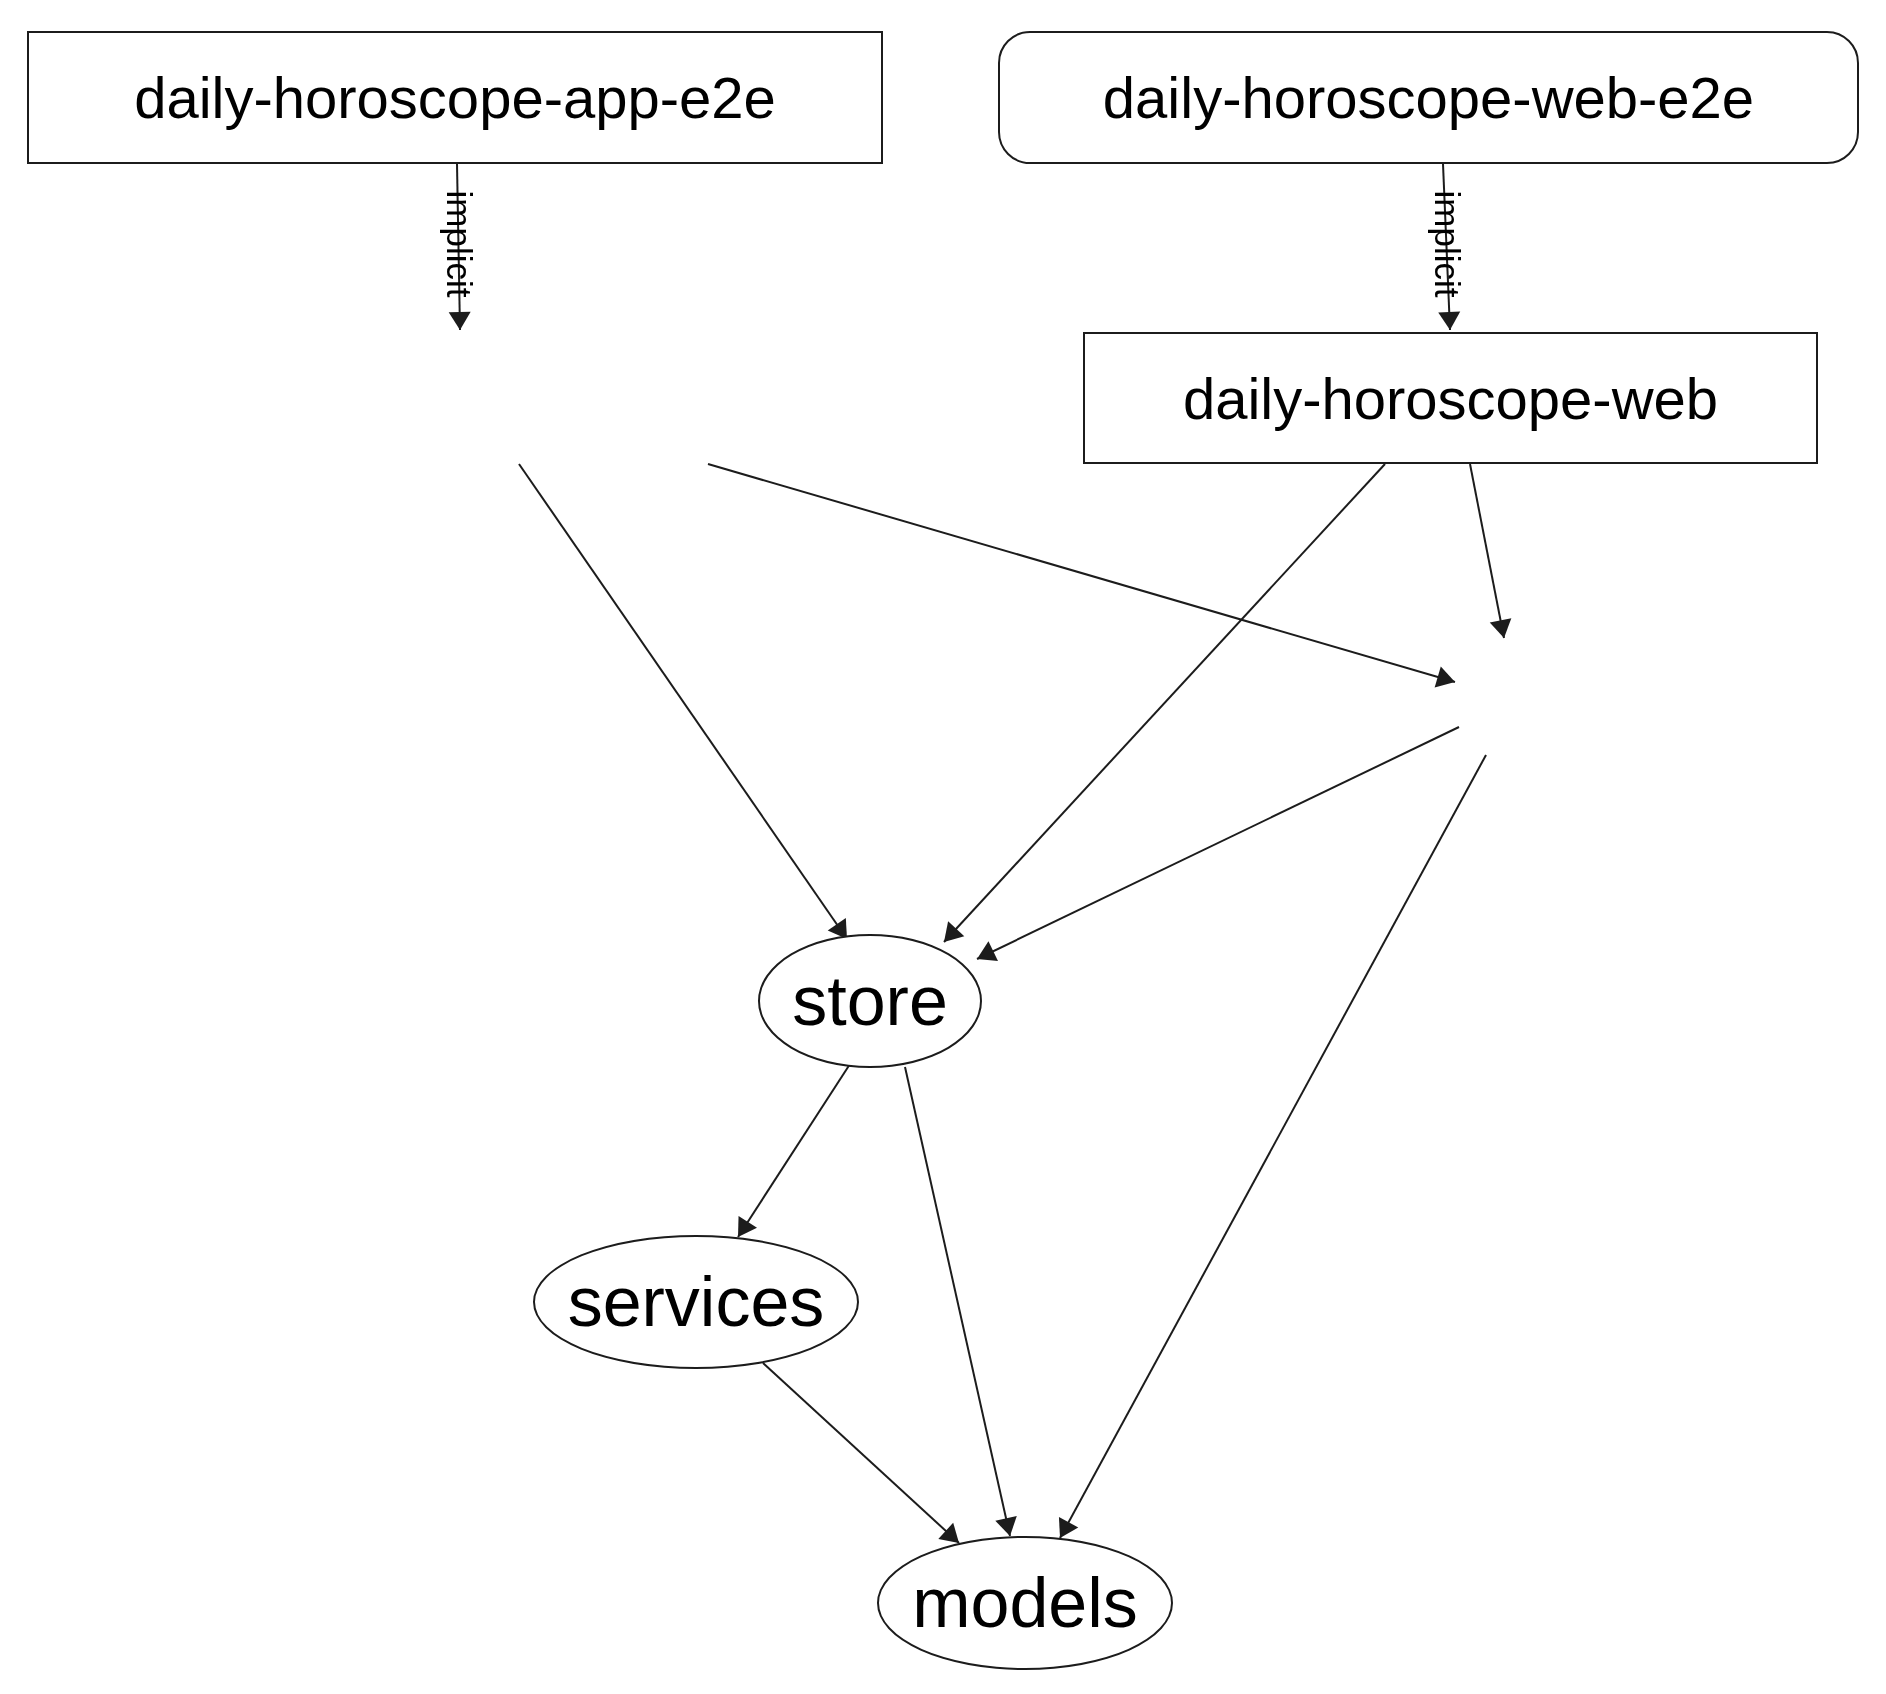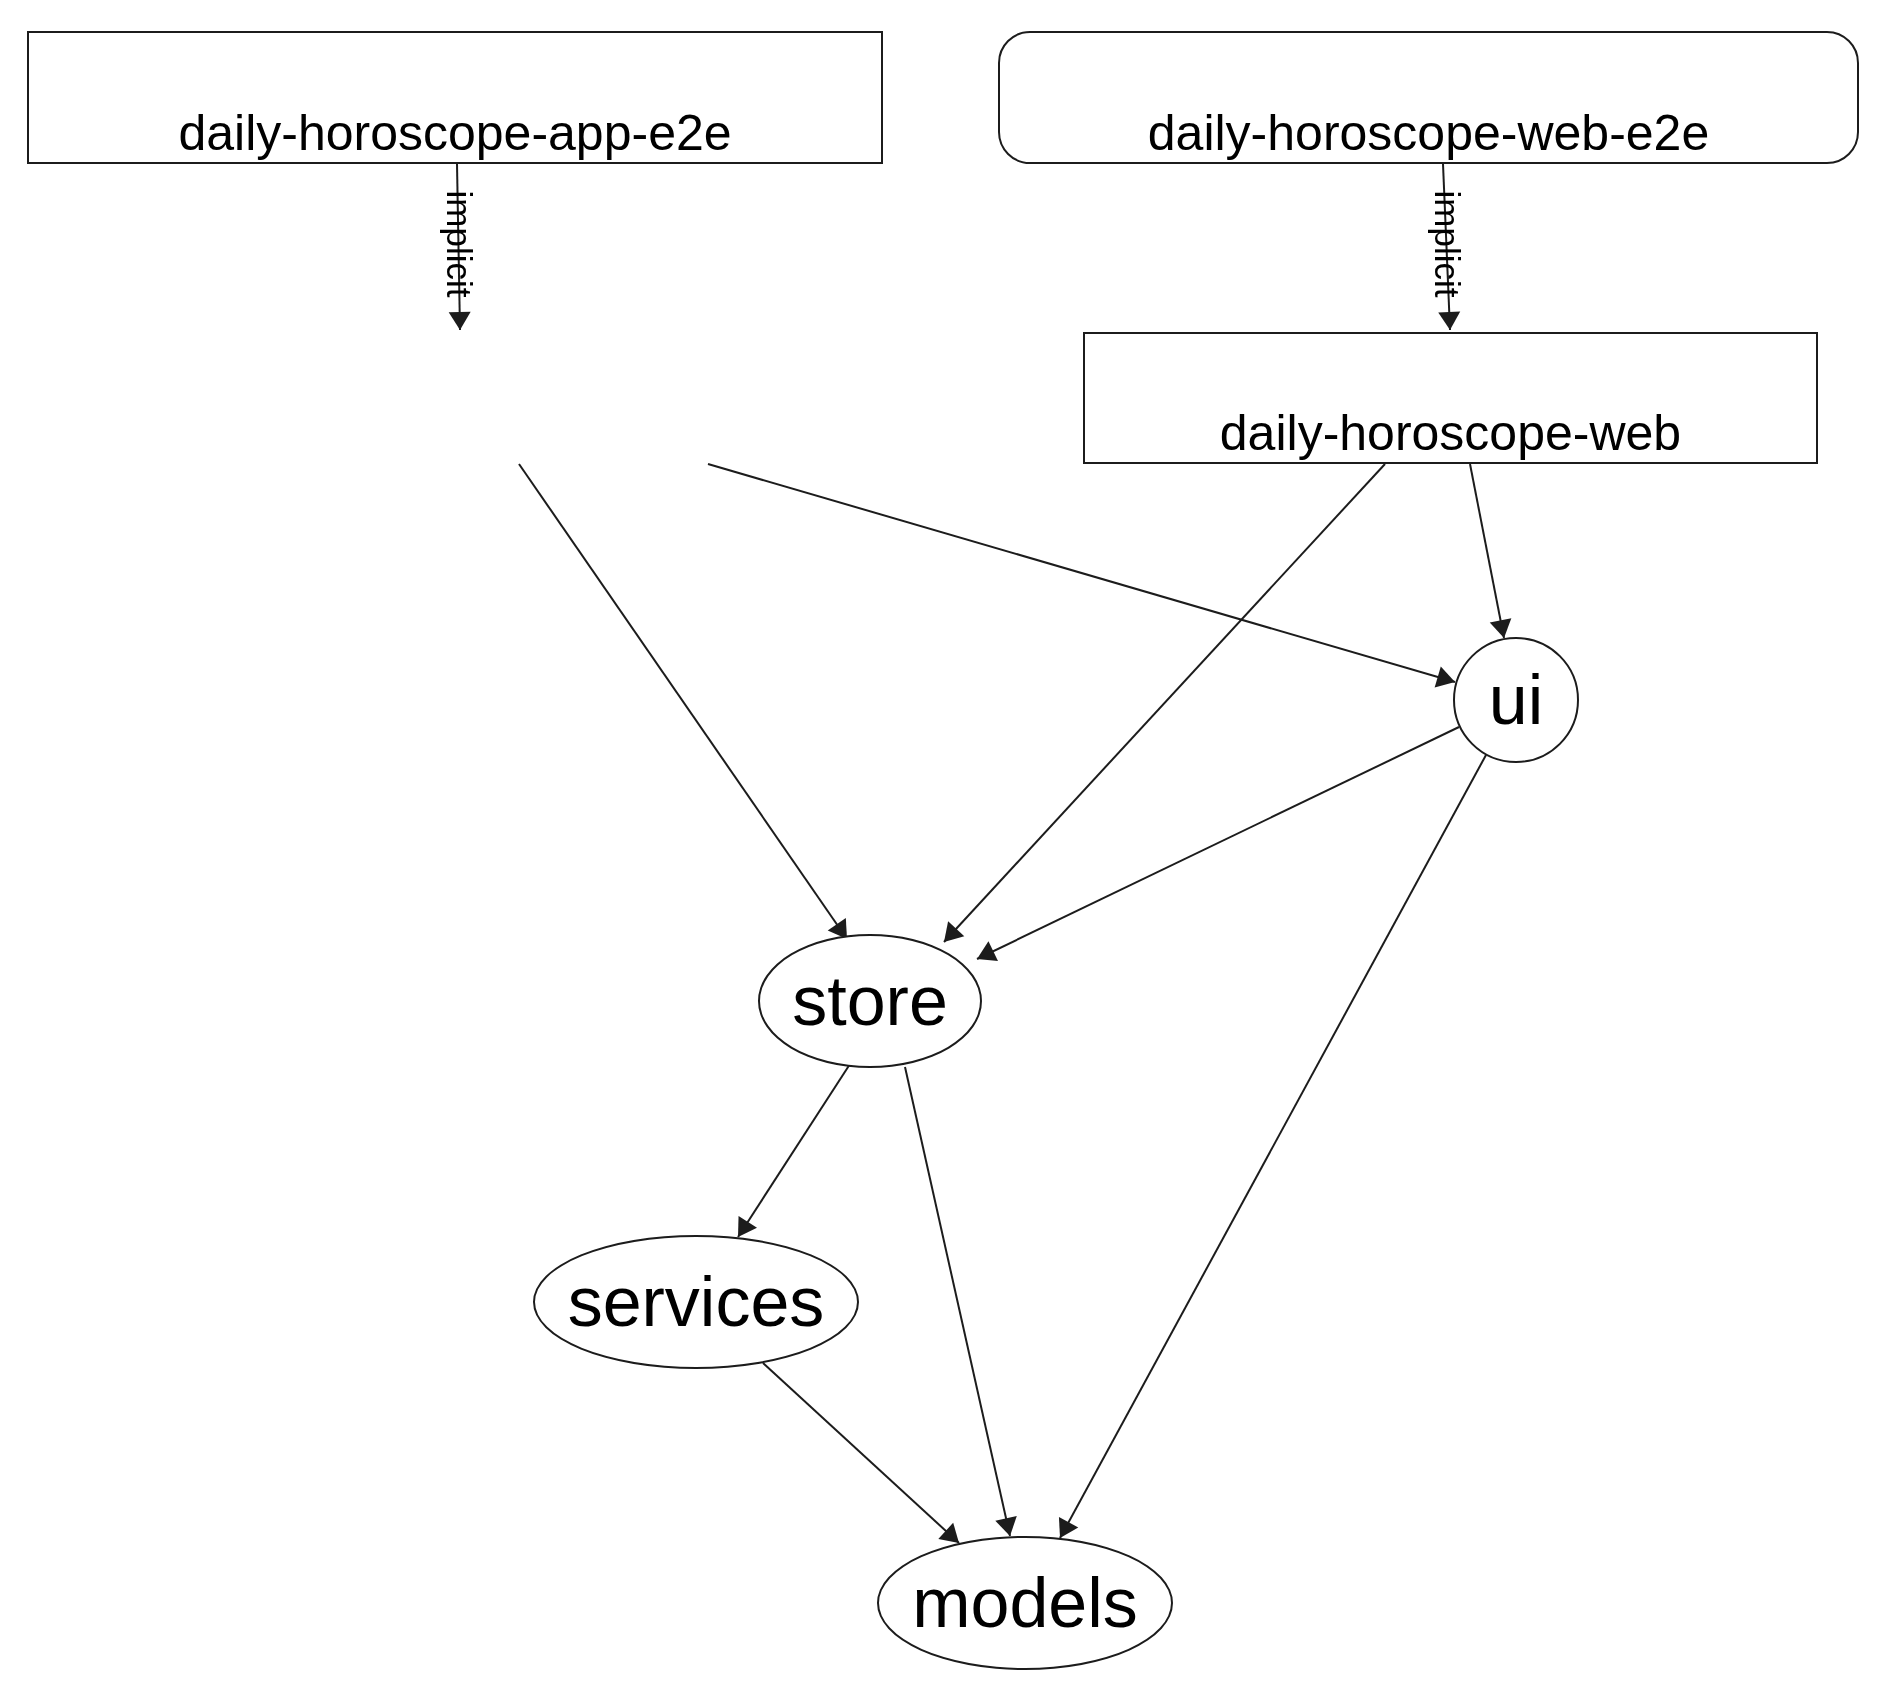--- a/index.html
+++ b/index.html
@@ -26,21 +26,21 @@
     display: flex;
     align-items: center;
     justify-content: center;
     background: #ffffff;
     border: 2px solid #1c1c1c;
     box-sizing: border-box;
     color: #000000;
     z-index: 2;
     white-space: nowrap;
   }
-  .node.rect { font-size: 50px; align-items: flex-end; }
+  .node.rect { font-size: 58px; }
   .node.ellipse { border-radius: 50%; font-size: 70px; }
 
   #n-app-e2e   { left: 27px;   top: 31px;  width: 856px; height: 133px; }
   #n-web-e2e   { left: 998px;  top: 31px;  width: 861px; height: 133px; border-radius: 32px; }
   #n-app       { left: 101px;  top: 332px; width: 724px; height: 132px; }
   #n-web       { left: 1083px; top: 332px; width: 735px; height: 132px; }
   #n-ui        { left: 1453px; top: 637px; width: 126px; height: 126px; }
   #n-store     { left: 758px;  top: 934px; width: 224px; height: 134px; }
   #n-services  { left: 533px;  top: 1235px; width: 326px; height: 134px; justify-content: center; }
   #n-models    { left: 877px;  top: 1536px; width: 296px; height: 134px; }
@@ -84,23 +84,20 @@
 
   <div class="node rect" id="n-app-e2e">
     <span>daily-horoscope-app-e2e</span>
   </div>
   <div class="node rect" id="n-web-e2e">
     <span>daily-horoscope-web-e2e</span>
   </div>
   <div class="node rect" id="n-web">
     <span>daily-horoscope-web</span>
   </div>
-  <div class="node ellipse" id="n-ui">
-    <span>ui</span>
-  </div>
   <div class="node ellipse" id="n-store">
     <span>store</span>
   </div>
   <div class="node ellipse" id="n-services">
     <span>services</span>
   </div>
   <div class="node ellipse" id="n-models">
     <span>models</span>
   </div>
 

